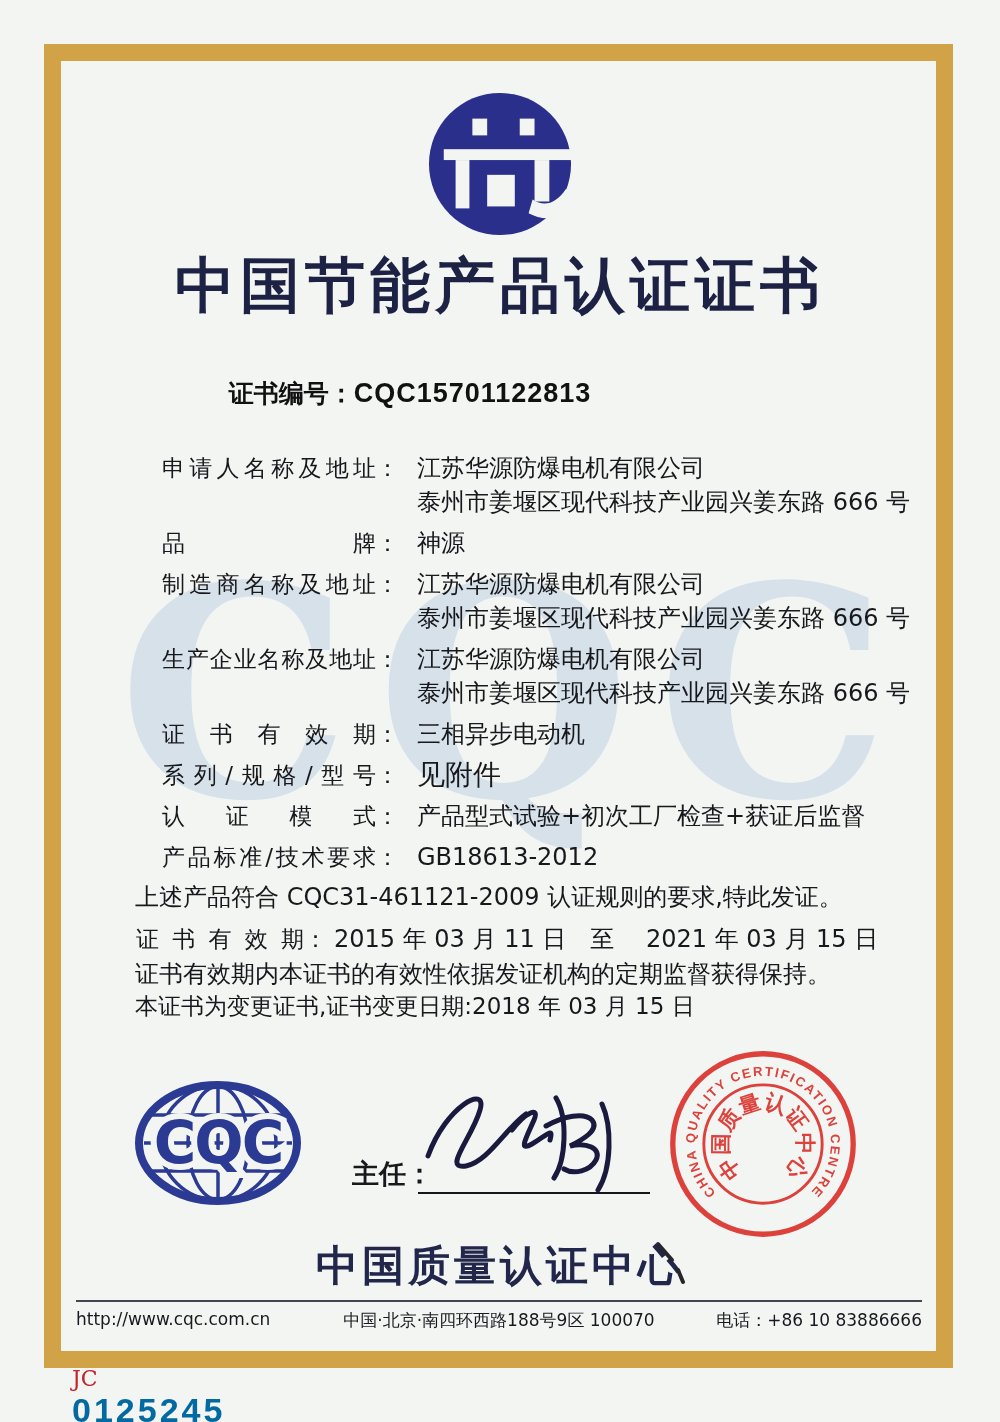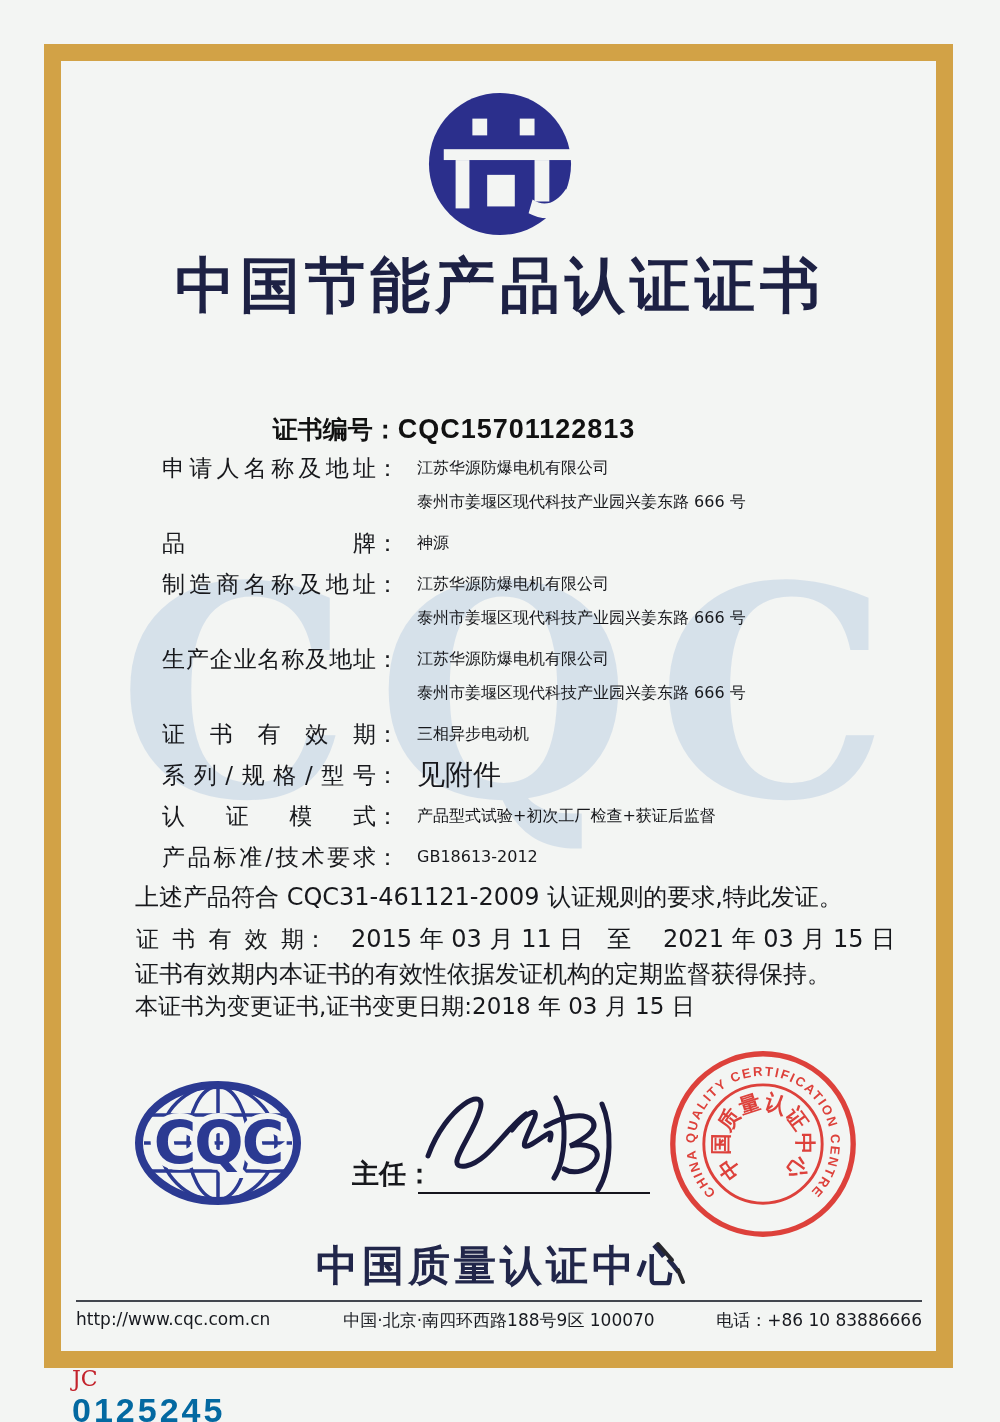--- a/index.html
+++ b/index.html
@@ -17,36 +17,36 @@
     font-family:"DejaVu Serif",serif;font-weight:bold;
     font-size:292px;letter-spacing:26px;line-height:1;
     color:rgba(150,178,214,0.30);
   }
   .emblem{position:absolute;left:424px;top:90px;width:152px;height:148px;z-index:2;}
   .title{
     position:absolute;left:0;top:246px;width:1000px;text-align:center;z-index:2;
     font-size:60px;font-weight:900;letter-spacing:5px;color:#1d2144;
   }
   .certline{
-    position:absolute;left:0;top:413px;width:820px;text-align:center;z-index:2;
-    font-size:25px;font-weight:700;color:#111;padding-left:44px;
+    position:absolute;left:0;top:377px;width:820px;text-align:center;z-index:2;
+    font-size:25px;font-weight:700;color:#111;
   }
   .certline .num{font-family:"Liberation Sans",sans-serif;font-size:27px;font-weight:700;letter-spacing:1px;}
   .fields{position:absolute;left:135px;top:451px;width:760px;z-index:2;margin-left:27px;}
   .frow{display:flex;align-items:flex-start;margin-bottom:7px;}
   .flabel-wrap{width:255px;flex:none;display:flex;}
   .flabel{width:214px;font-size:23px;line-height:34px;text-align:justify;text-align-last:justify;}
   .fcolon{font-size:23px;line-height:34px;}
-  .fvalue{font-size:16px;line-height:34px;}
+  .fvalue{font-size:24px;line-height:34px;}
   .fvalue.small{font-size:28px;line-height:34px;}
   .notice{position:absolute;left:135px;top:881px;font-size:24px;z-index:2;}
   .validity{position:absolute;left:136px;top:922px;display:flex;z-index:2;}
   .vlabel{width:168px;font-size:23px;line-height:34px;text-align:justify;text-align-last:justify;}
   .vcolon{font-size:23px;line-height:34px;}
-  .vvalue{font-size:24px;line-height:34px;margin-left:24px;}
+  .vvalue{font-size:24px;line-height:34px;margin-left:7px;}
   .vnote{position:absolute;left:135px;top:958px;font-size:24px;z-index:2;}
   .cnote{position:absolute;left:135px;top:991px;font-size:23px;z-index:2;}
   .globe{position:absolute;left:130px;top:1078px;width:176px;height:134px;z-index:2;}
   .director{position:absolute;left:352px;top:1156px;font-size:27px;font-weight:600;z-index:2;}
   .sigline{position:absolute;left:418px;top:1192px;width:232px;height:2px;background:#15151c;z-index:2;}
   .sig{position:absolute;left:414px;top:1076px;width:246px;height:118px;z-index:3;}
   .stray{position:absolute;left:652px;top:1240px;width:48px;height:46px;z-index:3;}
   .stamp{position:absolute;left:666px;top:1047px;width:194px;height:194px;z-index:4;opacity:.95;}
   .orgtitle{
     position:absolute;left:0;top:1238px;width:1000px;text-align:center;z-index:2;

